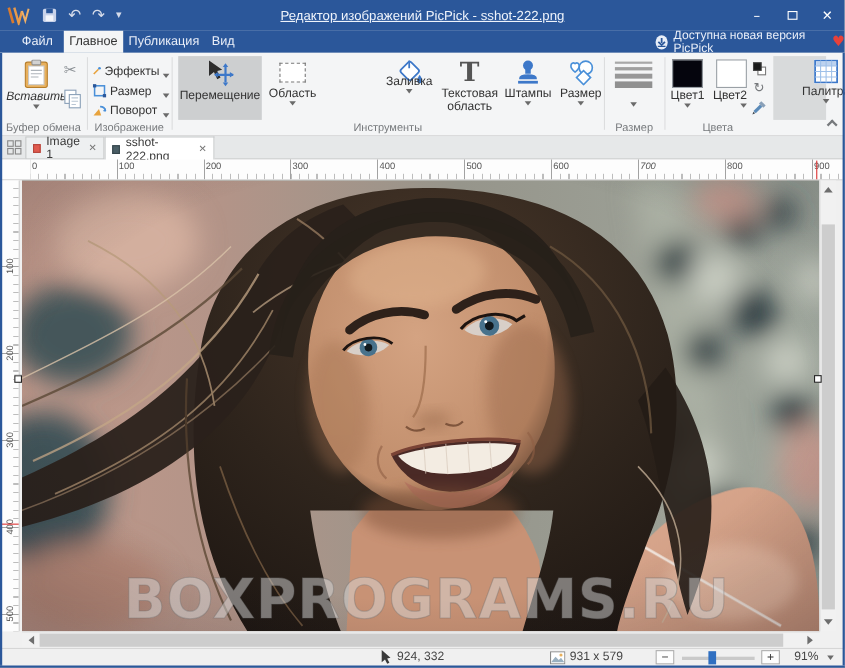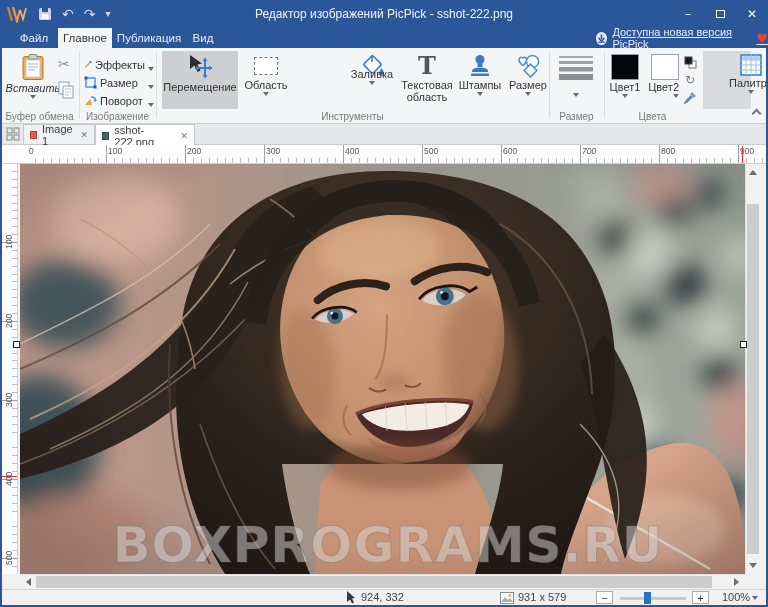--- a/index.html
+++ b/index.html
@@ -4,21 +4,21 @@
 <style>
   html,body{margin:0;padding:0;background:#888;}
   *{box-sizing:border-box;}
   .win{position:relative;width:768px;height:607px;background:#f0f0f0;
        font-family:"Liberation Sans",sans-serif;overflow:hidden;-webkit-font-smoothing:antialiased;}
   .abs{position:absolute;}
 
   
   .titlebar{left:0;top:0;width:768px;height:28px;background:#2b579a;color:#fff;}
   .title-text{left:0;top:0;width:768px;height:28px;line-height:28px;text-align:center;
-              font-size:12px;color:#eef3fb;}
+              font-size:12px;color:#eef3fb;text-decoration:underline;}
   .qat{left:0;top:0;height:28px;display:flex;align-items:center;gap:10px;padding-left:6px;}
   .logo-ico{width:22px;height:18px;}
   .qat-ico{color:#d6dcea;font-size:14px;line-height:14px;font-family:"DejaVu Sans",sans-serif;cursor:default;}
   .winbtn{top:0;width:32px;height:28px;display:flex;align-items:center;justify-content:center;
           color:#fff;font-size:12px;font-family:"DejaVu Sans",sans-serif;}
   .maxbox{width:9px;height:8px;border:1px solid #fff;}
 
   
   .menubar{left:0;top:28px;width:768px;height:20px;background:#2b579a;}
   .mtab{top:28px;height:20px;line-height:20px;text-align:center;color:#e9eef8;font-size:11.5px;}
@@ -129,21 +129,21 @@
     <div class="abs winbtn" style="left:736px;">
       <span>✕</span>
     </div>
   </div>
 
   <div class="abs menubar" style="background: rgb(43, 87, 154);"></div>
   <div class="abs mtab" style="left:14px;width:40px;">Файл</div>
   <div class="abs mtab active" style="left:58px;width:54px;">Главное</div>
   <div class="abs mtab" style="left:116px;width:66px;">Публикация</div>
   <div class="abs mtab" style="left:186px;width:34px;">Вид</div>
-  <div class="abs update" style="left:596px;text-decoration:underline;">
+  <div class="abs update" style="left:596px;">
     <span class="dl-circle">
       <svg width="9" height="9" viewBox="0 0 9 9">
           <path d="M4.5,0.5 L4.5,5" stroke="#2b579a" stroke-width="1.6"></path>
           <path d="M1.5,4 L4.5,7 L7.5,4" fill="none" stroke="#2b579a" stroke-width="1.6"></path>
           <path d="M1,8.2 L8,8.2" stroke="#2b579a" stroke-width="1.2"></path>
         </svg>
     </span>
     <span>Доступна новая версия PicPick</span>
     <span class="heart">♥</span>
   </div>
@@ -517,19 +517,19 @@
   <svg class="abs" style="left:500px;top:592px;" width="14" height="12" viewBox="0 0 14 12">
     <rect x="0.5" y="0.5" width="13" height="11" fill="#fff" stroke="#8a8a8a"></rect>
     <path d="M1,10 L5,5 L8,8 L10,6 L13,10 Z" fill="#9ab0c0"></path>
     <circle cx="10" cy="3.5" r="1.4" fill="#e8b05c"></circle>
   </svg>
   <div class="abs" style="left:518px;top:591px;font-size:11px;color:#444;">931 x 579</div>
   <div class="abs zbtn" style="left:596px;">−</div>
   <div class="abs ztrack" style="left:620px;"></div>
   <div class="abs zthumb" style="left:644px;"></div>
   <div class="abs zbtn" style="left:692px;">+</div>
-  <div class="abs" style="left:722px;top:591px;font-size:11px;color:#444;">100%</div>
+  <div class="abs" style="left:722px;top:591px;font-size:11px;color:#444;">91%</div>
   <div class="abs dd" style="left:752px;top:596px;"></div>
 
   <div class="abs borderblue" style="left:0;top:48px;width:2px;height:557px;"></div>
   <div class="abs borderblue" style="left:766px;top:48px;width:2px;height:557px;"></div>
   <div class="abs borderblue" style="left:0;top:605px;width:768px;height:2px;"></div>
 </div>
 
 </body></html>

